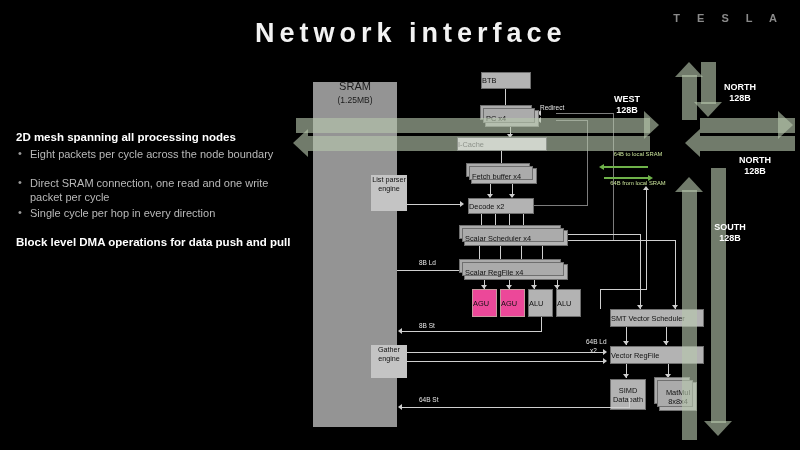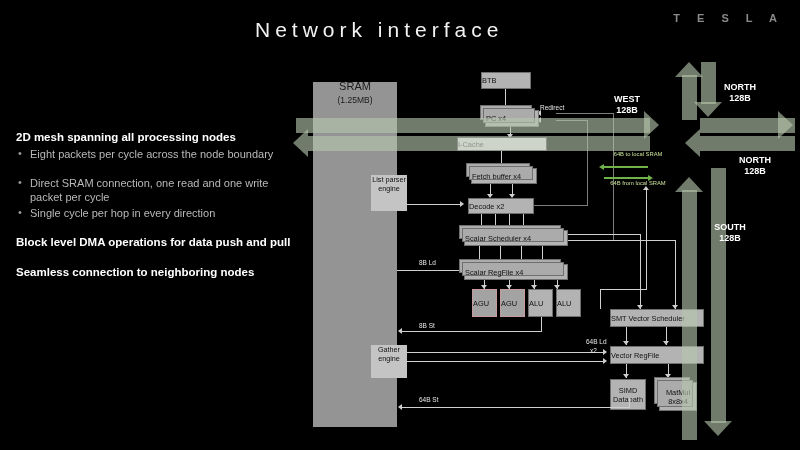--- a/index.html
+++ b/index.html
@@ -2,21 +2,21 @@
 <html><head>
 <meta charset="utf-8">
 <style>
   html,body{margin:0;padding:0;background:#000;}
   body{width:800px;height:450px;overflow:hidden;font-family:"Liberation Sans",sans-serif;}
   #slide{position:relative;width:800px;height:450px;background:#000;}
 
   
   .title{
     position:absolute;left:255px;top:18px;
-    color:#f2f2f2;font-size:21px;letter-spacing:5px;font-weight:400;
+    color:#f2f2f2;font-size:27px;letter-spacing:5px;font-weight:700;
     white-space:nowrap;
   }
   .tesla-logo{
     position:absolute;right:16px;top:12px;
     color:#8a8a8a;font-size:11px;letter-spacing:7px;font-weight:700;
   }
 
   
   .bullets{position:absolute;left:16px;top:130px;width:280px;}
   .b-head{color:#ffffff;font-size:11.5px;font-weight:700;margin:0 0 3px 0;line-height:14px;}
@@ -25,21 +25,21 @@
   .b-sub:before{content:"\2022";position:absolute;left:2px;top:-1px;color:#9b9b9b;font-size:11px;}
   .b-gap{height:13px;}
 
   
   .box{
     position:absolute;background:#b3b3b3;border:1px solid #6f6f6f;
     color:#111;font-size:7.4px;text-align:center;
     display:flex;align-items:center;justify-content:flex-start;
     line-height:9px;box-sizing:border-box;
   }
-  .box.pink{background:#a3a3a3;border-color:#c79a9e;}
+  .box.pink{background:#ec4899;border-color:#c79a9e;}
   .box.sram{background:#949494;border:none;color:#1b1b1b;font-size:11px;flex-direction:column;}
   .box.sram .sub{font-size:8.5px;margin-top:5px;}
   .box.engine{background:#c4c4c4;border:none;font-size:7.2px;flex-direction:column;}
   .box.noc{background:#d8ec8e;border:none;color:#1b1b1b;font-size:8.5px;flex-direction:column;z-index:6;}
   .box.icache{background:#cfd4cb;border:1px solid #8e948c;color:#8e938b;}
 
   
   .stack:before,.stack:after{
     content:"";position:absolute;background:#ababab;border:1px solid #6f6f6f;
     box-sizing:border-box;z-index:-1;
@@ -102,21 +102,20 @@
 
   <div class="bullets">
     <div class="b-head">2D mesh spanning all processing nodes</div>
     <div class="b-sub">Eight packets per cycle across the node boundary</div>
     <div class="b-gap"></div>
     <div class="b-sub">Direct SRAM connection, one read and one write packet per cycle</div>
     <div class="b-sub">Single cycle per hop in every direction</div>
     <div class="b-gap"></div>
     <div class="b-head">Block level DMA operations for data push and pull</div>
     <div class="b-gap"></div>
-    <div class="b-head">Seamless connection to neighboring nodes</div>
   </div>
 
   <div class="box sram" style="left:313px;top:82px;width:84px;height:345px;">
     <span>SRAM</span>
     <span class="sub">(1.25MB)</span>
   </div>
 
   <div class="box engine" style="left:371px;top:175px;width:36px;height:36px;">
     <span>List parser engine</span>
   </div>

